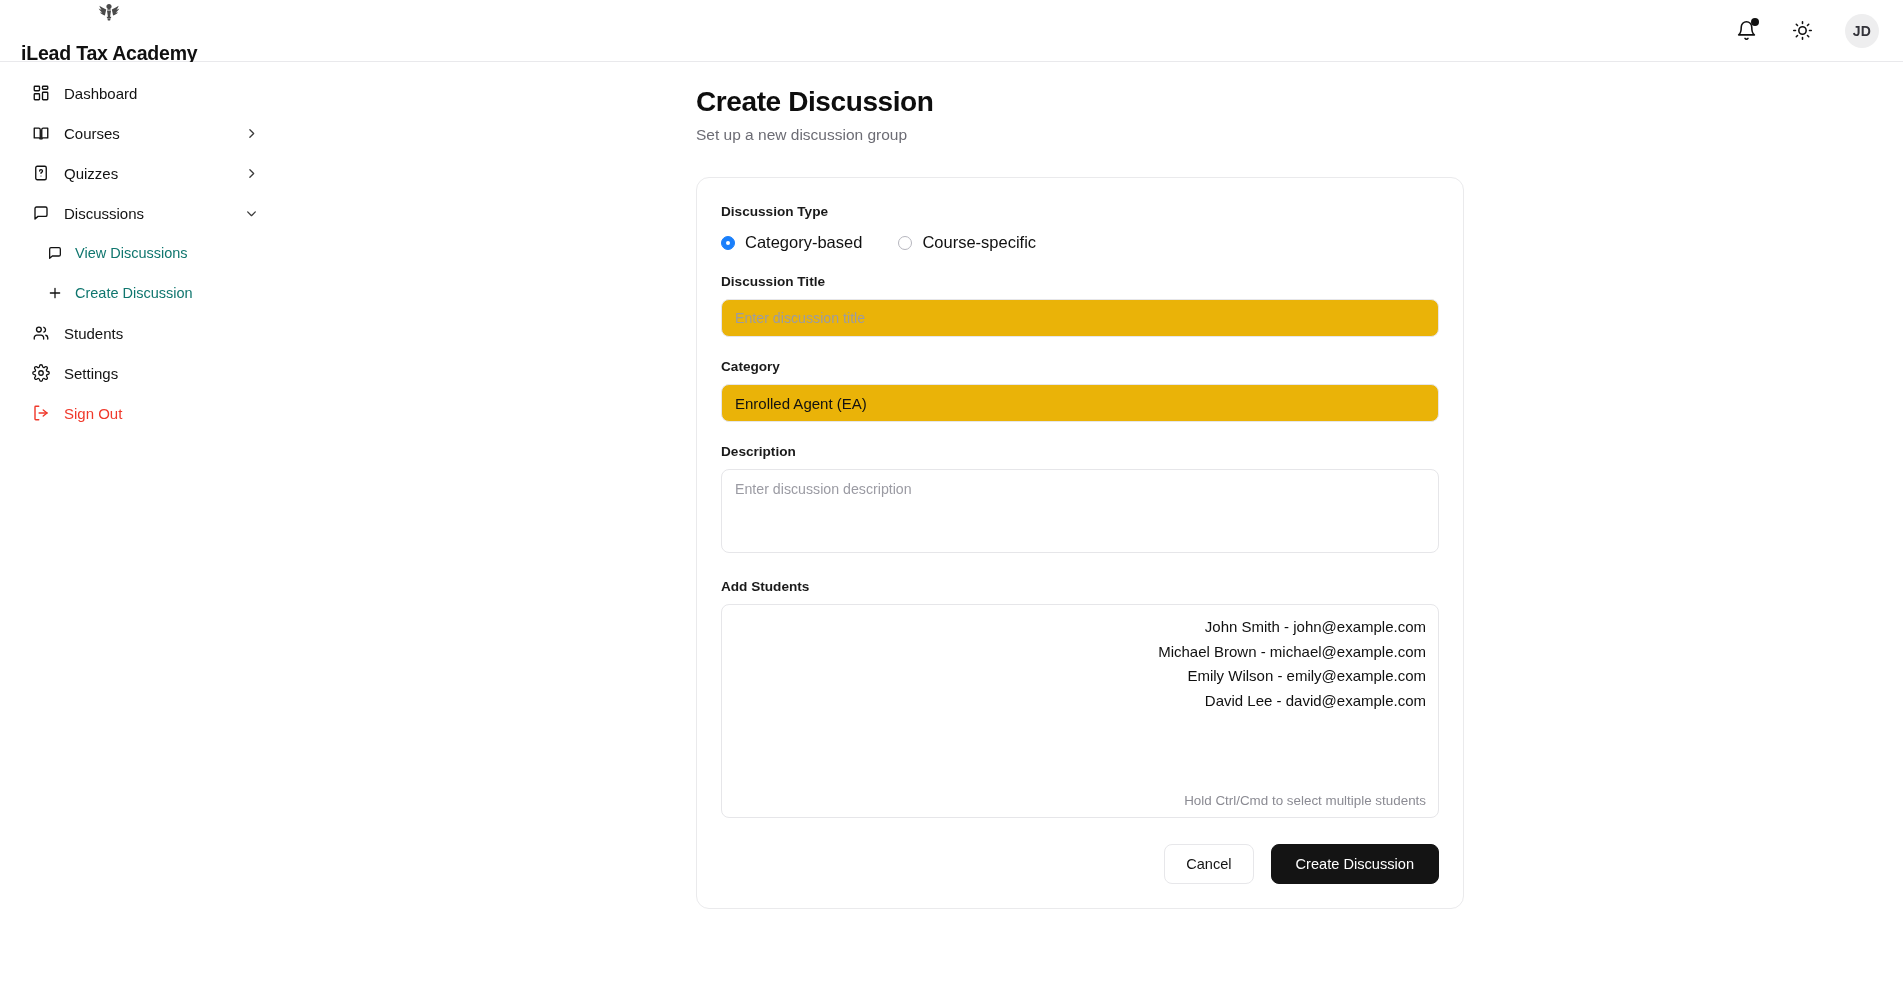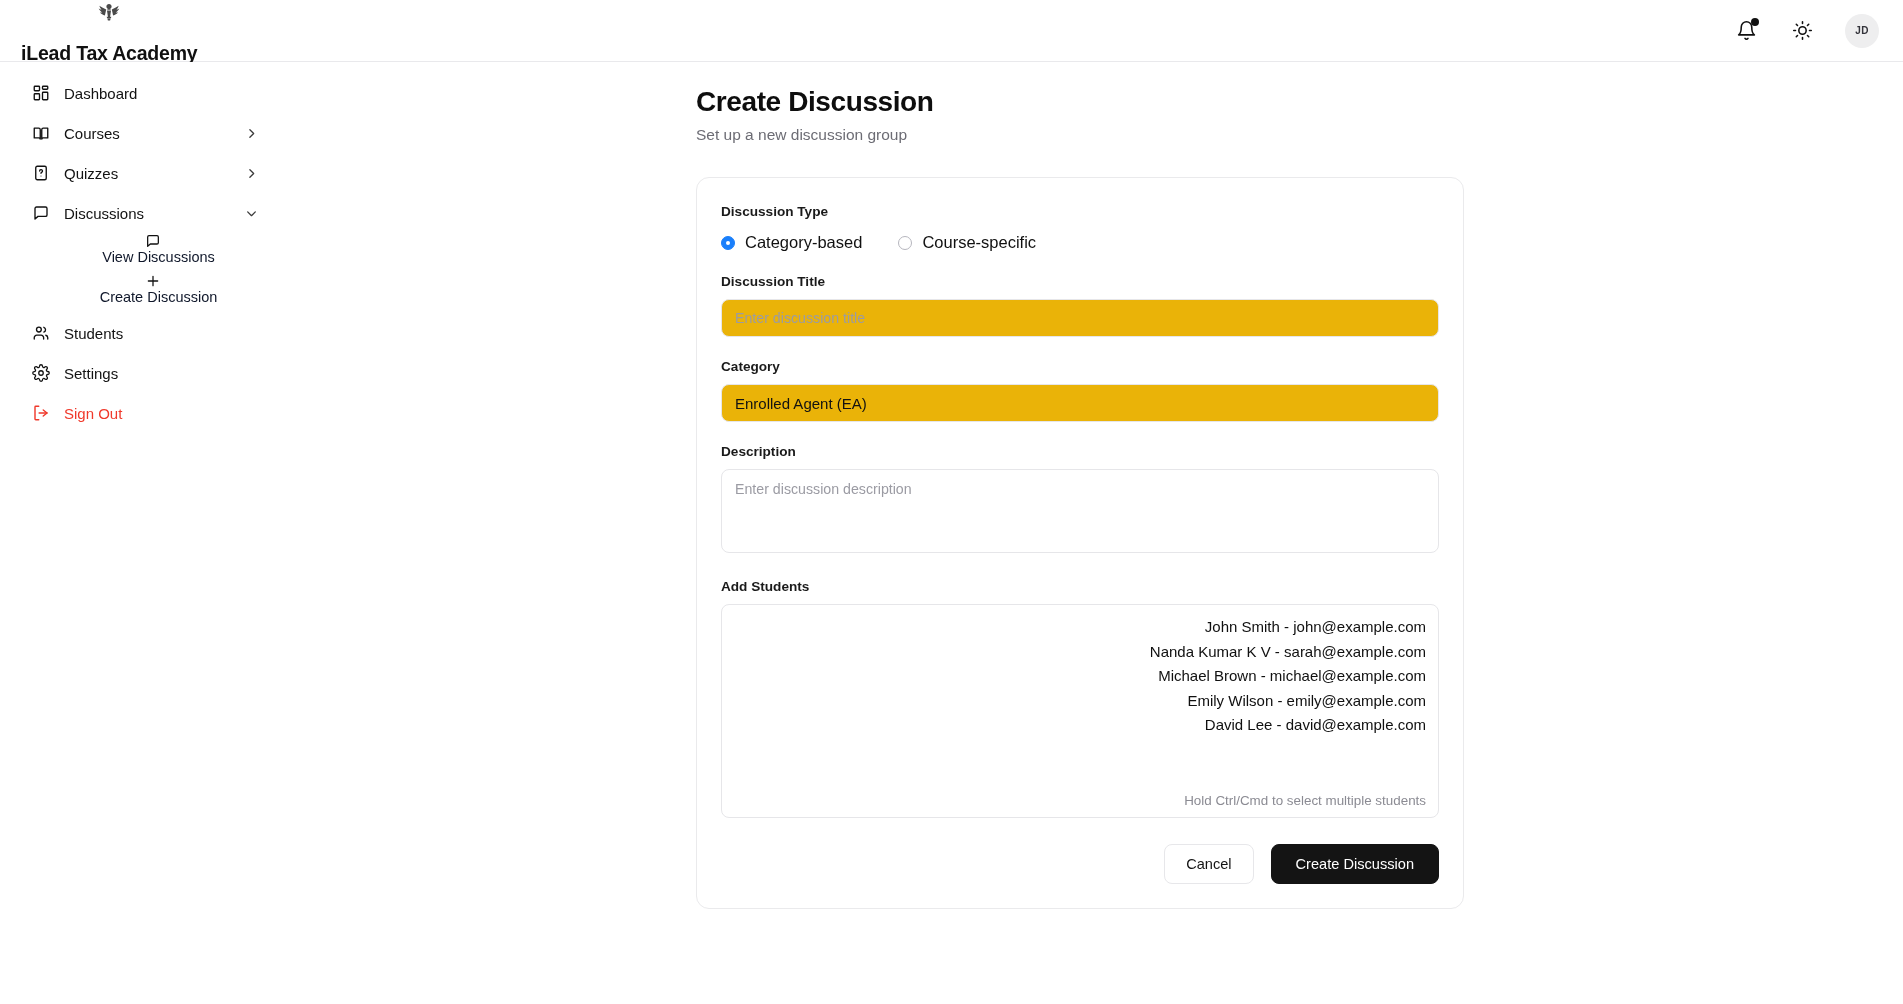--- a/index.html
+++ b/index.html
@@ -33,21 +33,21 @@
     background: none; border: none; cursor: pointer;
   }
   .notif-dot {
     position: absolute; top: 0px; right: 0px;
     width: 8px; height: 8px; border-radius: 50%; background: #111;
   }
   .avatar {
     width: 34px; height: 34px; border-radius: 50%;
     background: #eeeeef; color: #33333a;
     display: flex; align-items: center; justify-content: center;
-    font-size: 10px; font-weight: 600; letter-spacing: 0.3px;
+    font-size: 14px; font-weight: 600; letter-spacing: 0.3px;
     cursor: pointer;
   }
 
   
   .sidebar {
     position: absolute; top: 62px; left: 0;
     width: 280px; height: 942px;
     background: #ffffff;
     padding-top: 11px;
   }
@@ -59,21 +59,21 @@
     font-size: 15px; color: #121212;
   }
   .nav-item .ico { width: 18px; height: 18px; flex: 0 0 18px; margin-right: 14px; display: block; }
   .nav-item .label { white-space: nowrap; }
   .nav-item .chev { margin-left: auto; width: 13px; height: 13px; display: block; color: #3b3b3b; }
   .nav-item.signout { color: #f0392b; }
   .nav-sub {
     display: flex; align-items: center;
     height: 40px; margin: 0 10px;
     padding-left: 37px; border-radius: 8px;
-    font-size: 14.5px; color: #0f172a; cursor: pointer; flex-direction: column;
+    font-size: 14.5px; color: #0f766e; cursor: pointer;
   }
   .nav-sub .ico { width: 16px; height: 16px; flex: 0 0 16px; margin-right: 12px; display: block; }
 
   
   .main { position: absolute; top: 62px; left: 280px; width: 1623px; height: 942px; }
   .page-head { padding: 24px 0 0 416px; }
   .page-title { font-size: 28px; font-weight: 700; letter-spacing: -0.4px; color: #0e0e0e; }
   .page-sub { font-size: 15.5px; color: #6c6c74; margin-top: 8px; }
 
   .card {
@@ -306,21 +306,20 @@
     <div class="field">
       <span class="field-label">Description</span>
       <textarea class="textarea" placeholder="Enter discussion description" style=""></textarea>
     </div>
 
     <div class="field">
       <span class="field-label">Add Students</span>
       <div class="students-box">
         <div class="student-list">
           <div class="student-row">John Smith - john@example.com</div>
-          <div class="student-row">Nanda Kumar K V - sarah@example.com</div>
           <div class="student-row">Michael Brown - michael@example.com</div>
           <div class="student-row">Emily Wilson - emily@example.com</div>
           <div class="student-row">David Lee - david@example.com</div>
         </div>
         <div class="students-hint">Hold Ctrl/Cmd to select multiple students</div>
       </div>
     </div>
 
     <div class="actions">
       <button class="btn btn-cancel">Cancel</button>

